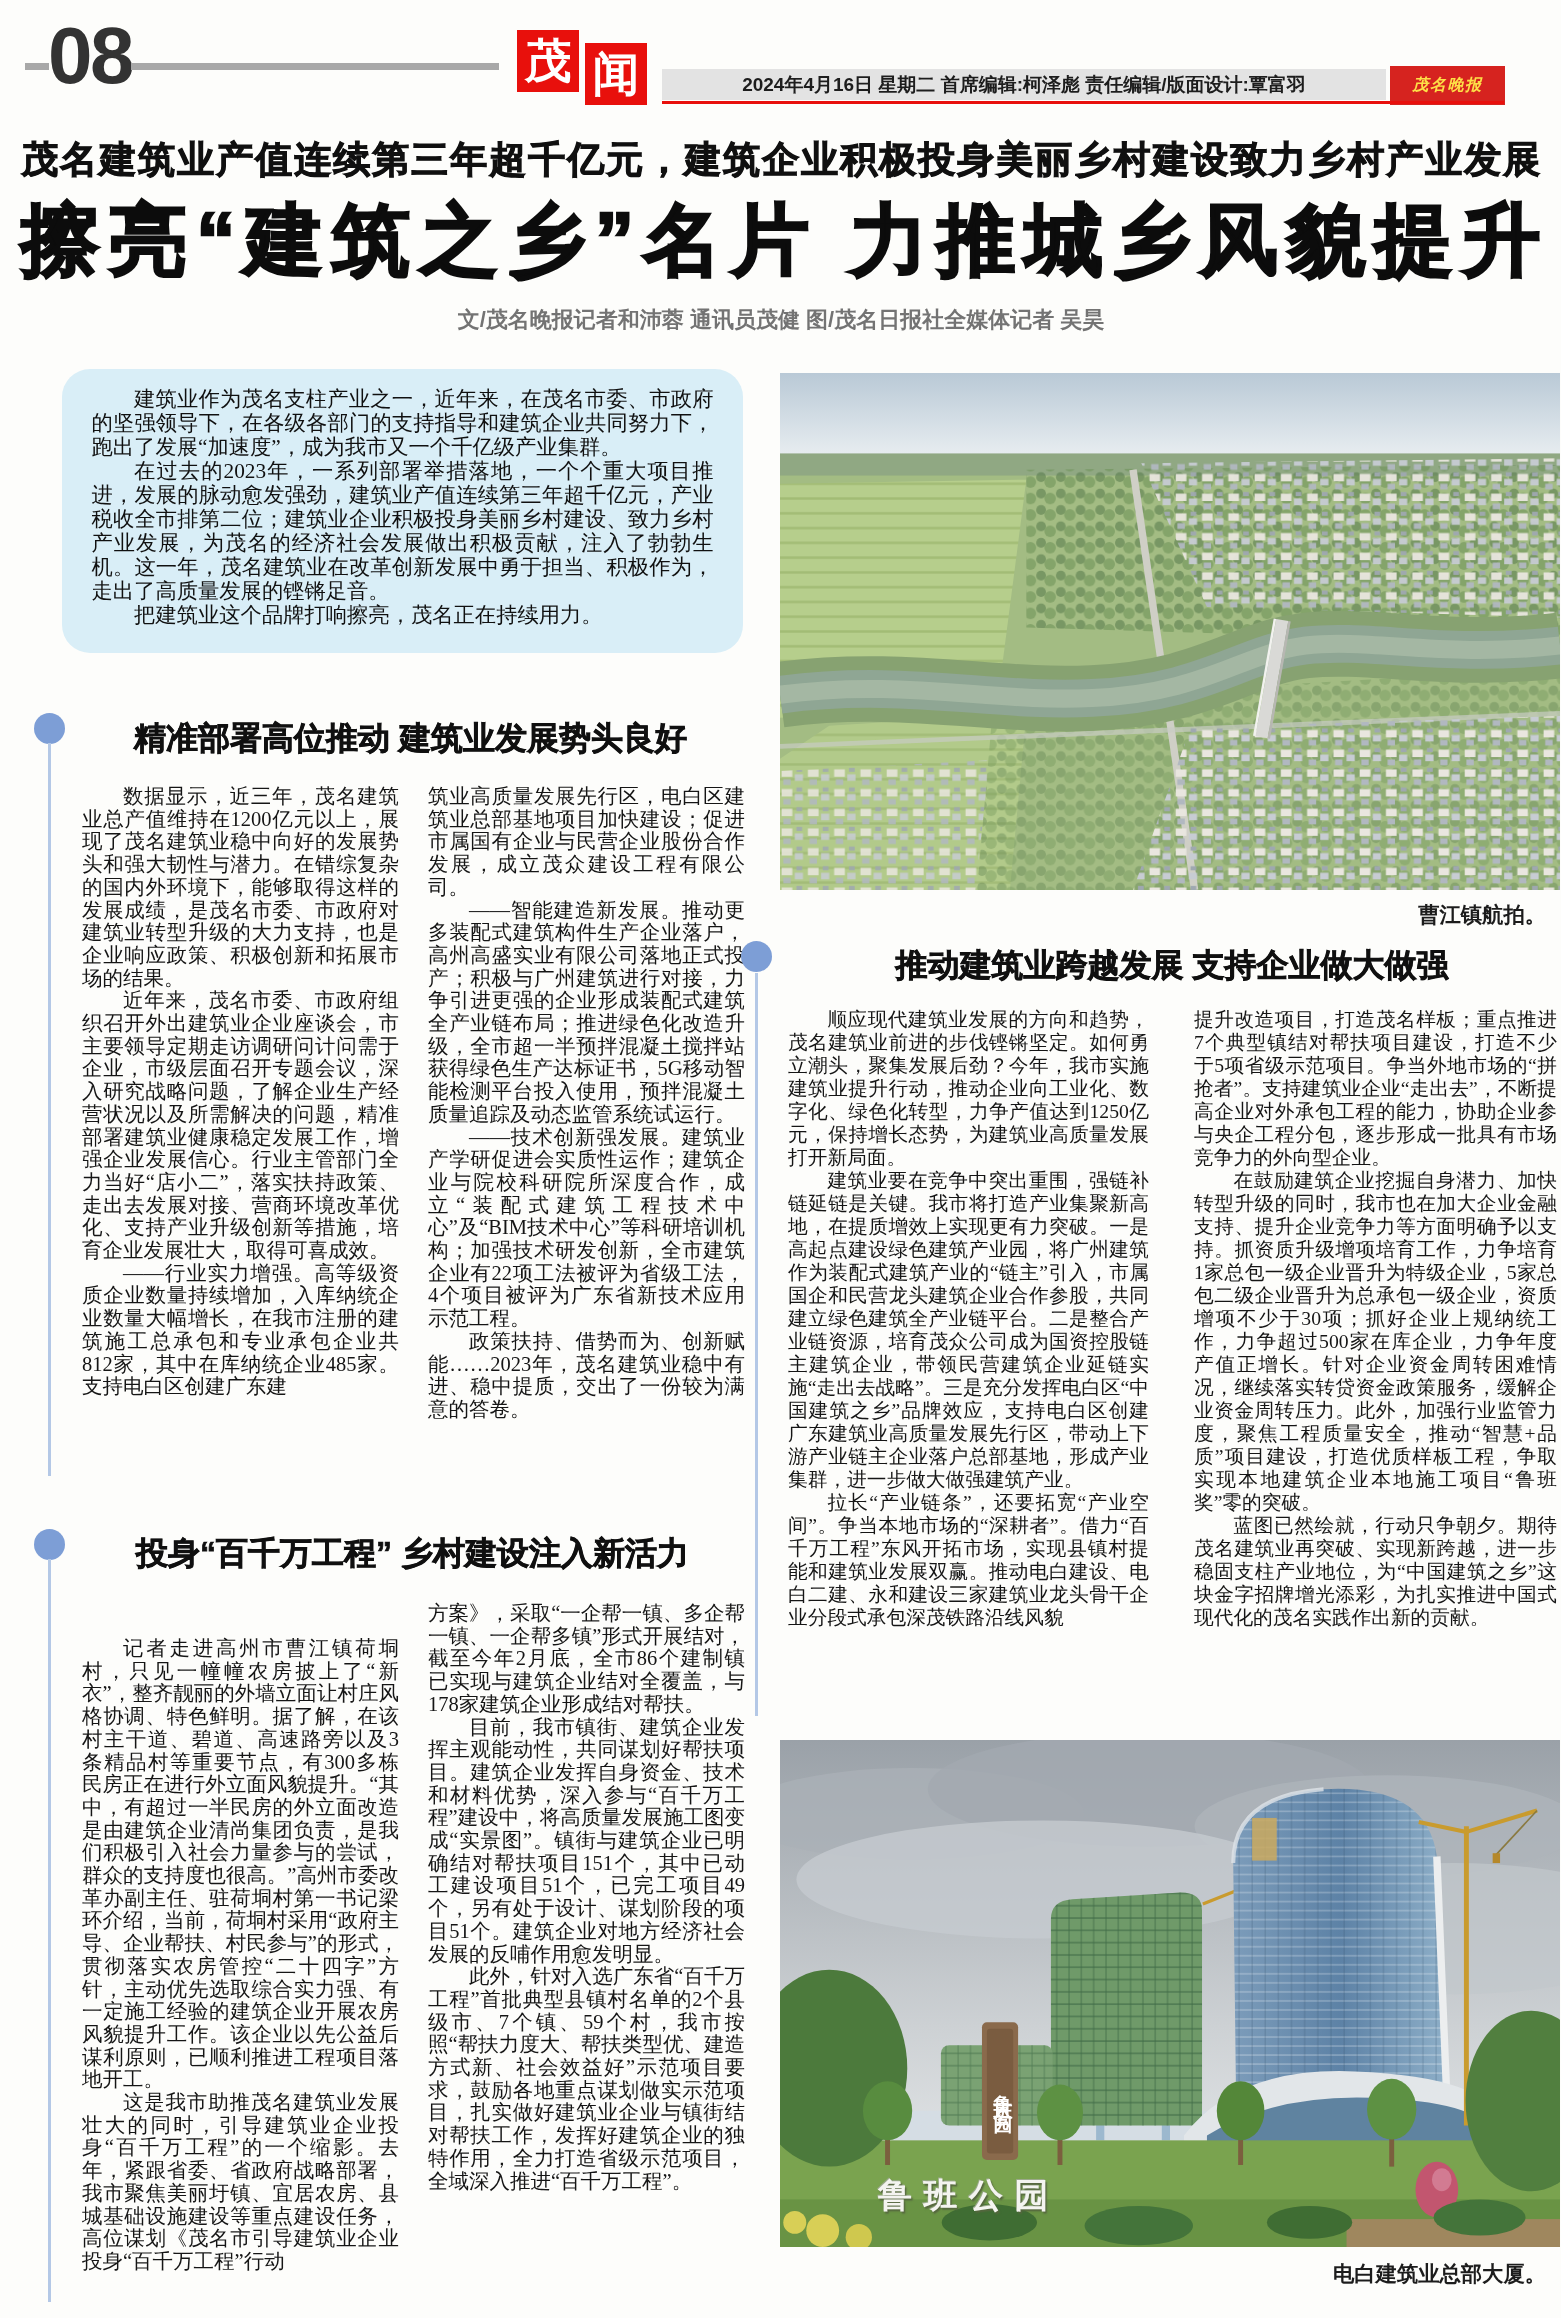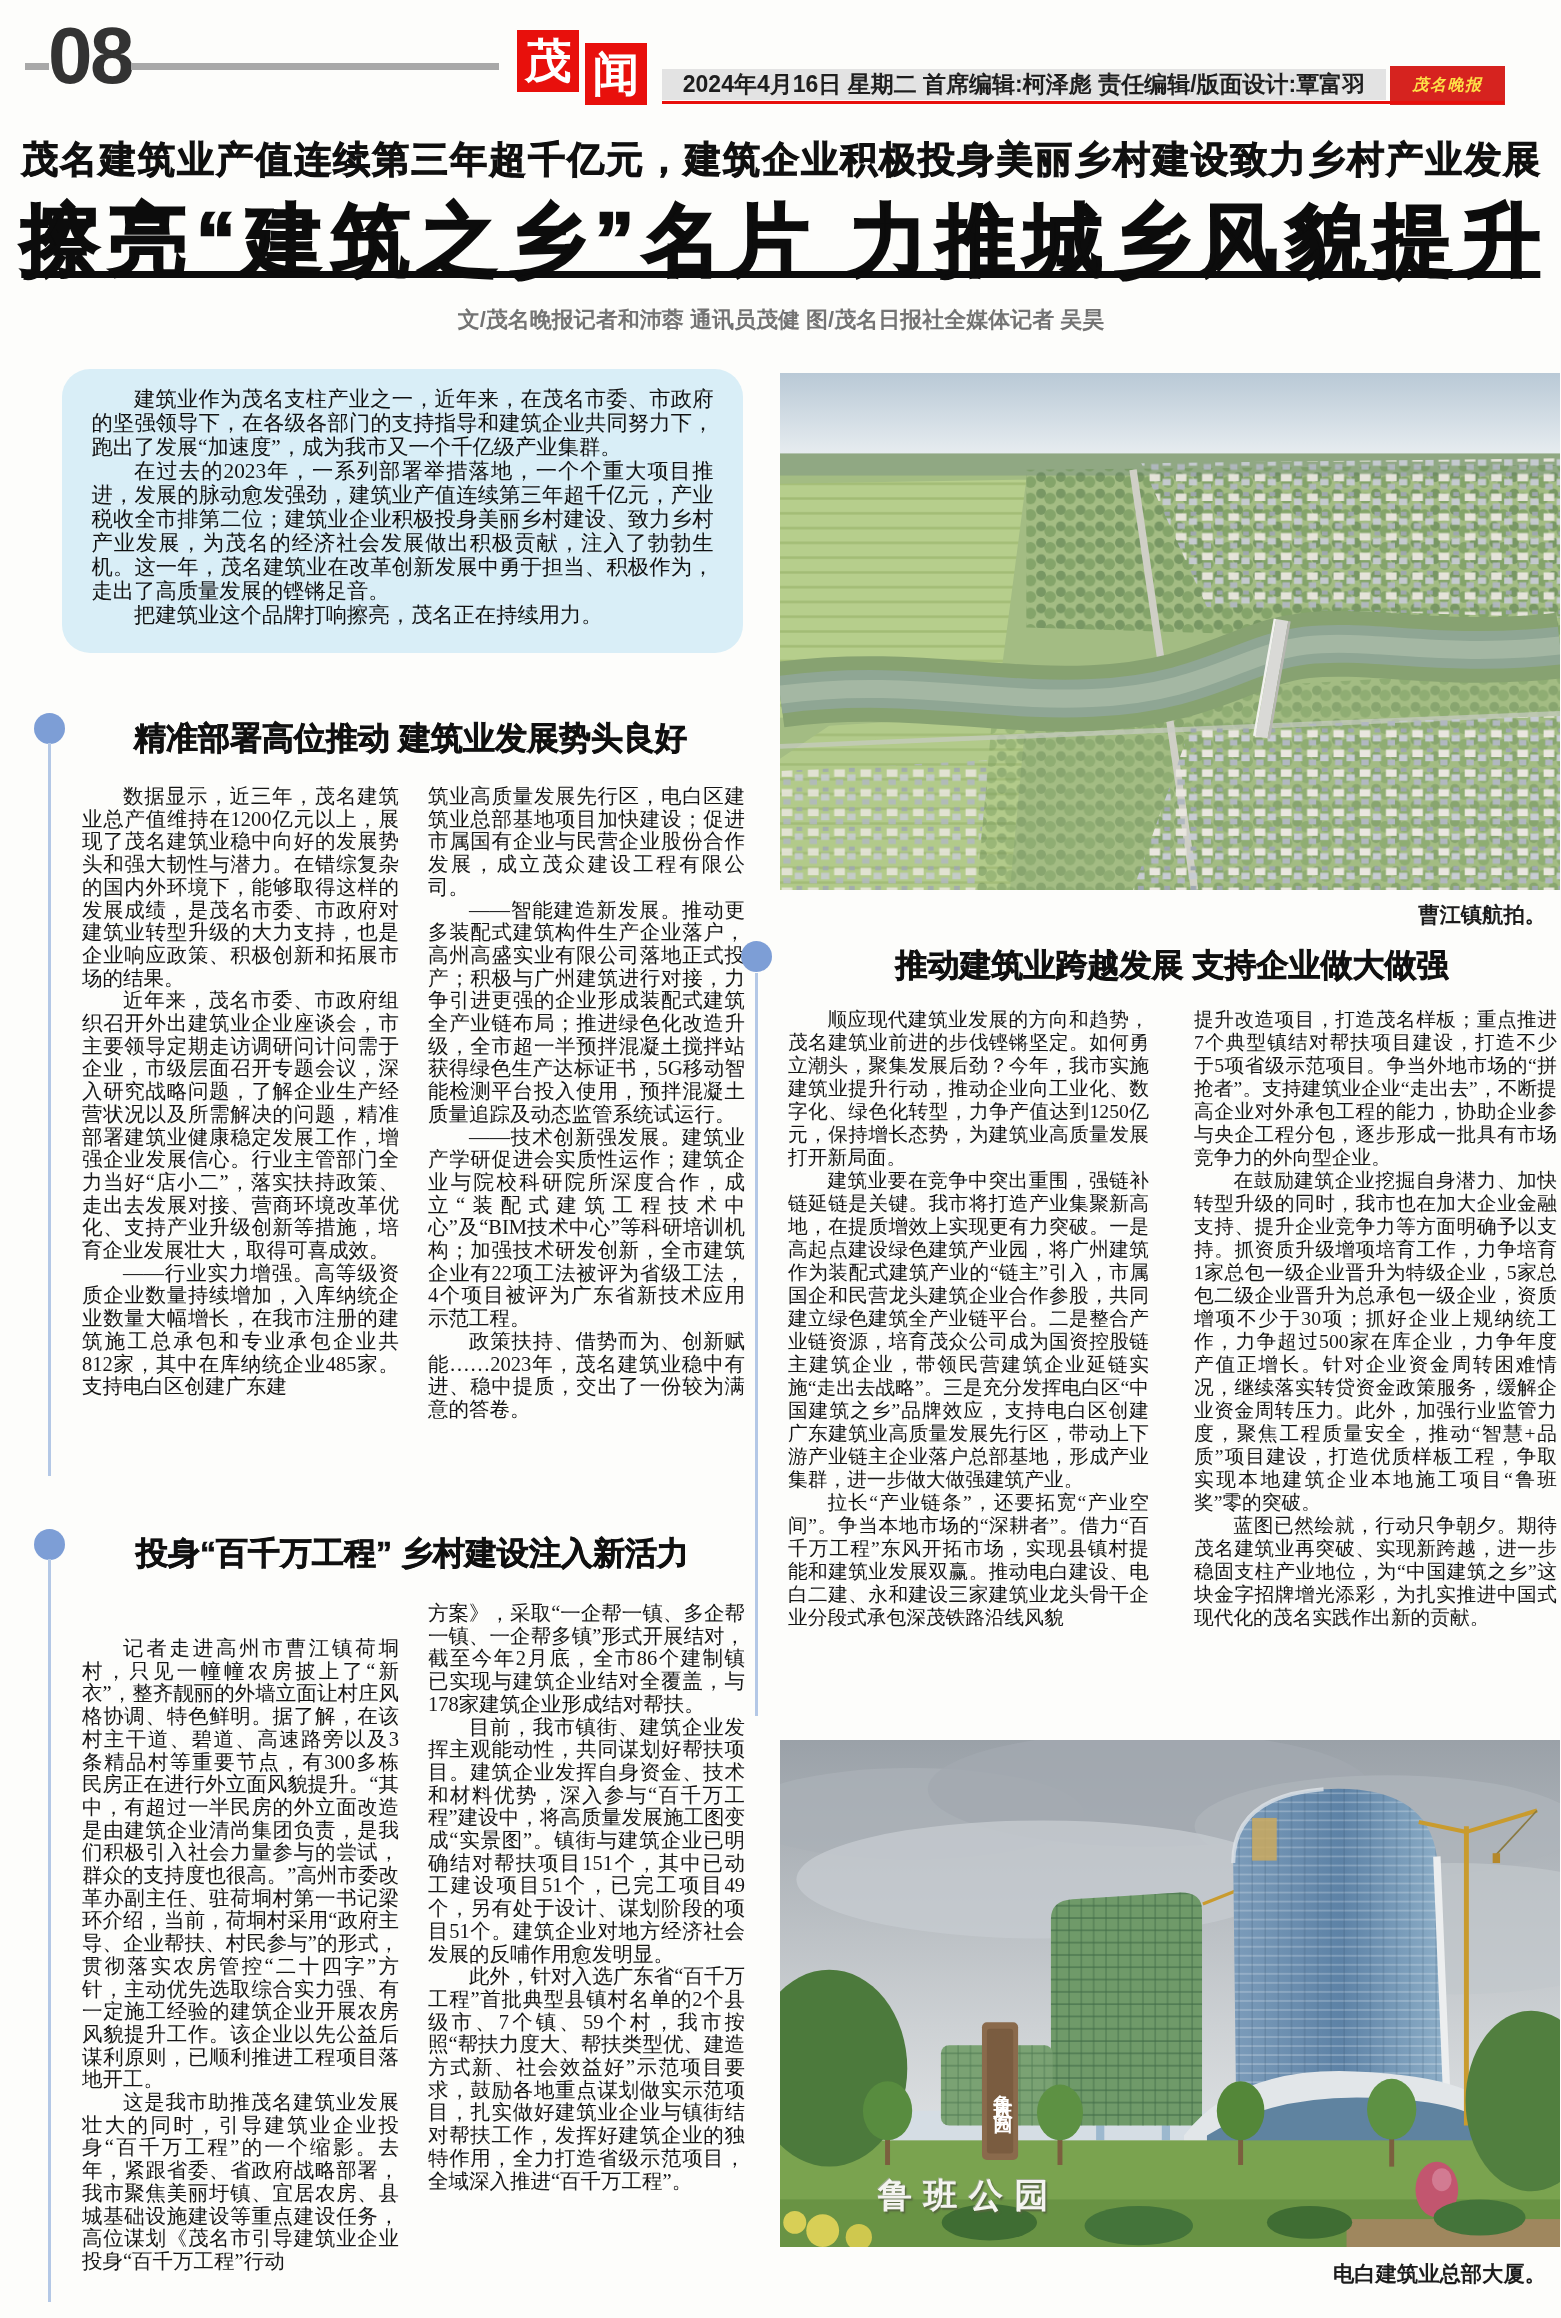--- a/index.html
+++ b/index.html
@@ -8,30 +8,30 @@
   .abs{position:absolute;}
   
   .pn-dash{left:24.6px;top:63px;width:24.6px;height:7.4px;background:#a8a8a8;}
   .pn{left:48px;top:16.4px;font-size:80px;font-weight:bold;color:#333;line-height:1;letter-spacing:-2.5px;}
   .pn-line{left:131px;top:63px;width:368px;height:7.4px;background:#a8a8a8;}
   .logo-box{width:62px;height:62px;background:#e8100c;color:#fff;display:flex;align-items:center;justify-content:center;
             font-size:47px;font-weight:bold;}
   .logo-mao{left:517px;top:30px;}
   .logo-wen{left:585px;top:43px;}
   .datebar{left:662px;top:69px;width:724px;height:31px;background:#e3e3e3;text-align:center;
-           font-size:23px;font-weight:bold;color:#1d1d1d;line-height:31px;}
+           font-size:19px;font-weight:bold;color:#1d1d1d;line-height:31px;}
   .masthead{left:1390px;top:66px;width:115px;height:39px;background:#d6231f;color:#fde047;
             display:flex;align-items:center;justify-content:center;
             font-family:"Liberation Serif",serif;font-weight:bold;font-style:italic;font-size:16px;letter-spacing:1.6px;}
   .redline{left:662px;top:101px;width:842px;height:3.3px;background:#e8100c;}
   
   .kicker{left:21.3px;top:138px;width:1519px;font-size:37px;font-weight:bold;color:#101010;
           -webkit-text-stroke:1px #101010;text-align:justify;text-align-last:justify;line-height:1.2;}
   .main-title{left:21.3px;top:194px;width:1519px;font-size:78px;font-weight:bold;color:#0c0c0c;
-          -webkit-text-stroke:2.5px #0c0c0c;text-align:justify;text-align-last:justify;line-height:1.18;text-decoration:underline;}
+          -webkit-text-stroke:2.5px #0c0c0c;text-align:justify;text-align-last:justify;line-height:1.18;}
   .byline{left:0;top:305px;width:1562px;text-align:center;font-size:22px;font-weight:bold;color:#737373;}
   
   .leadbox{left:62px;top:369px;width:681px;height:284px;background:#d9eef7;border-radius:28px;
            padding:18px 29.5px;box-sizing:border-box;}
   .leadbox .para{font-family:"Liberation Serif",serif;font-size:21.3px;line-height:24px;margin:0;
                  text-align:justify;text-indent:2em;color:#101010;}
   
   .dot{width:31px;height:31px;border-radius:50%;background:#7d9ed6;}
   .vline{width:2.5px;background:#b4c8e6;}
   .sec-title{font-size:32px;font-weight:bold;color:#101010;-webkit-text-stroke:0.7px #101010;text-align:center;}

